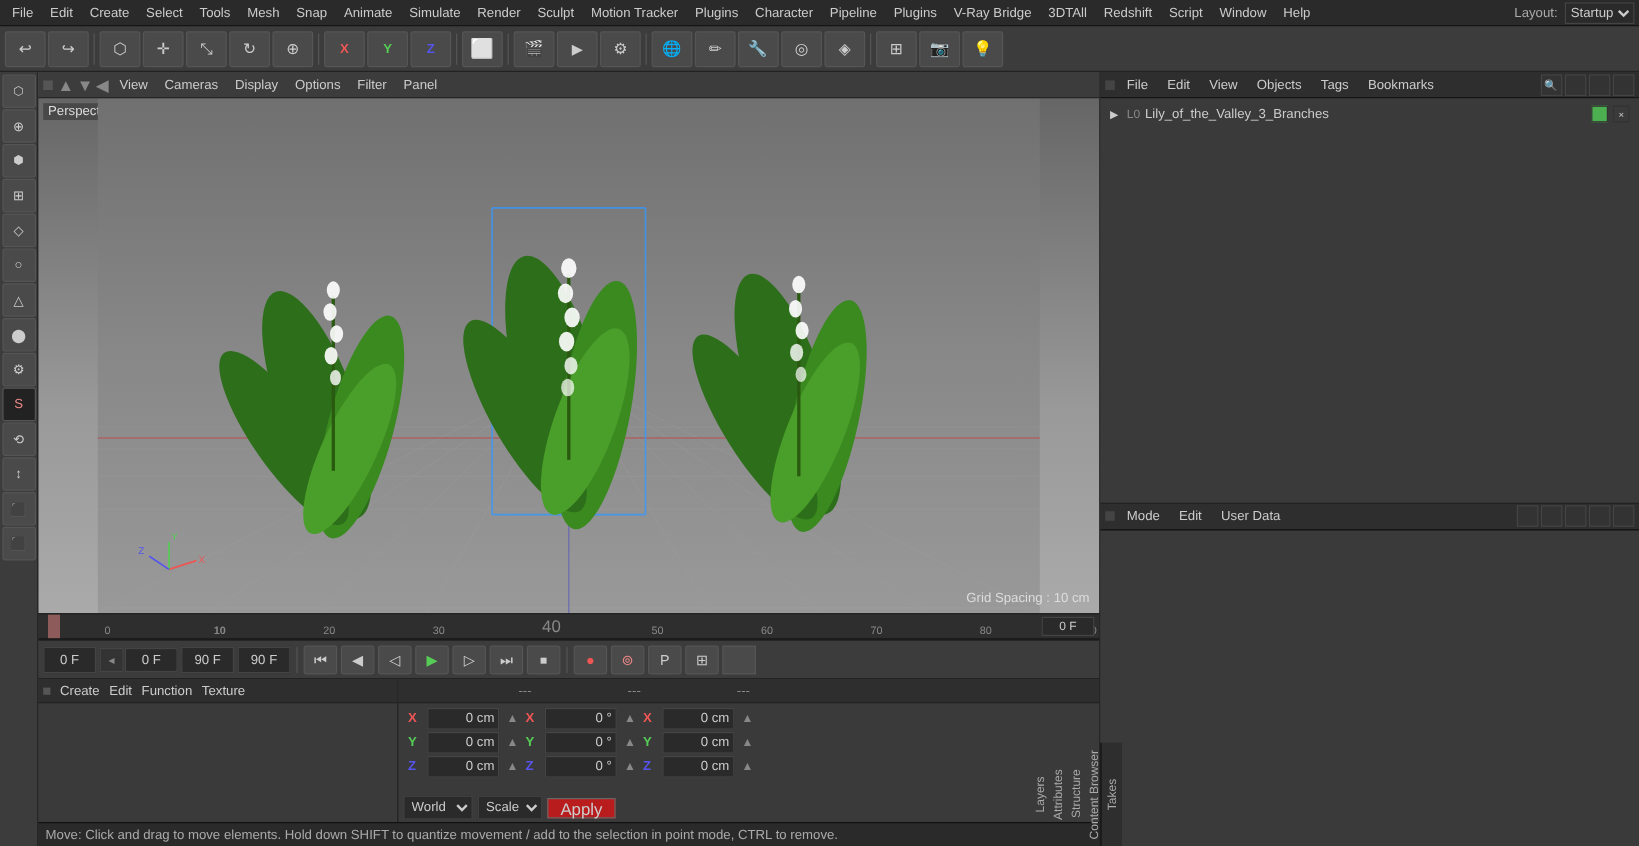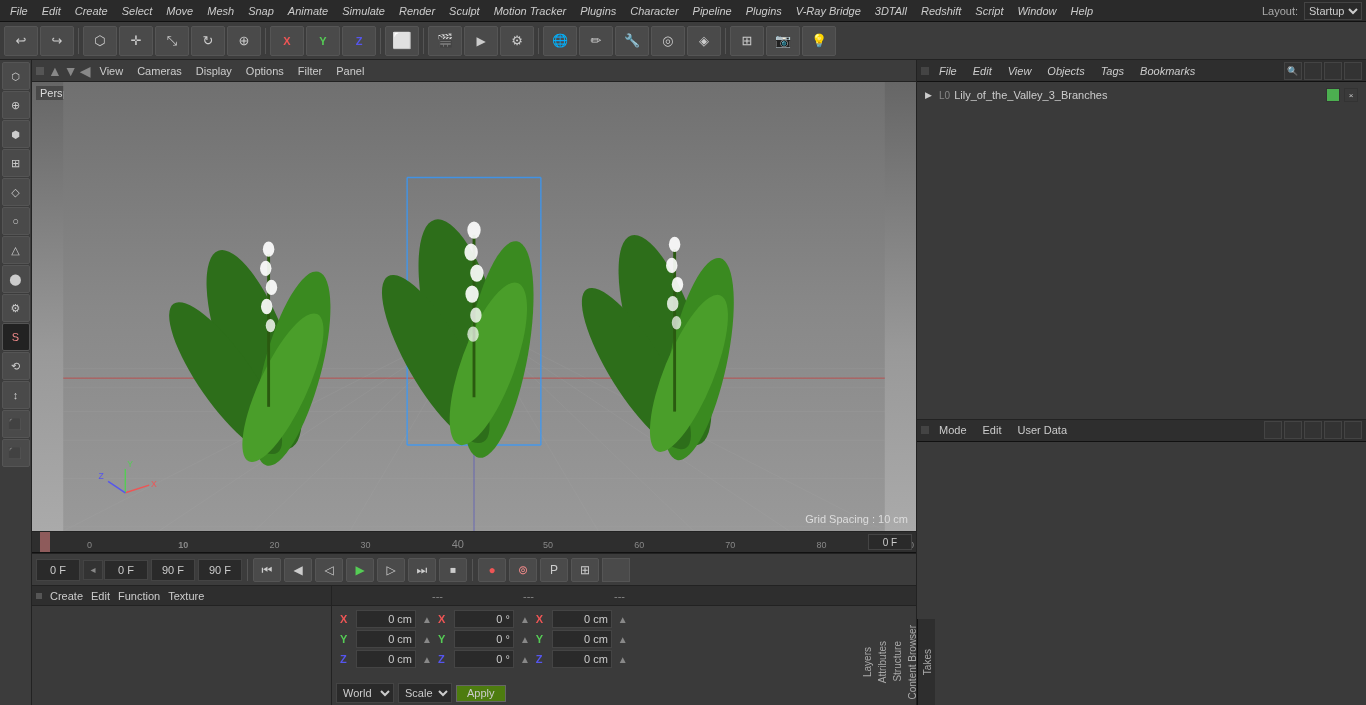--- a/index.html
+++ b/index.html
@@ -1,20 +1,20 @@
 <!DOCTYPE html>
 <html><head>
   <meta charset="utf-8">
   <style>
     * { margin: 0; padding: 0; box-sizing: border-box; }
     body { width: 1366px; height: 705px; overflow: hidden; background: #3a3a3a; font-family: Arial, sans-serif; font-size: 11px; color: #ccc; }
 
     
     #menu-bar { display: flex; align-items: center; height: 22px; background: #2a2a2a; border-bottom: 1px solid #111; padding: 0 4px; gap: 2px; }
-    .menu-item { padding: 2px 6px; color: #ccc; cursor: pointer; font-size: 11px; font-style: italic; }
+    .menu-item { padding: 2px 6px; color: #ccc; cursor: pointer; font-size: 11px; }
 
     
     #toolbar { display: flex; align-items: center; height: 38px; background: #3c3c3c; border-bottom: 1px solid #222; padding: 0 4px; gap: 2px; }
     .toolbar-btn { width: 34px; height: 30px; background: #4a4a4a; border: 1px solid #555; display: flex; align-items: center; justify-content: center; cursor: pointer; color: #ccc; font-size: 13px; border-radius: 2px; }
     .toolbar-separator { width: 1px; height: 26px; background: #555; margin: 0 2px; }
 
     
     #main { display: flex; height: calc(705px - 22px - 38px); }
 
     
@@ -48,21 +48,21 @@
     #coords-panel { flex: 1; display: flex; flex-direction: column; }
     #coords-header { height: 20px; background: #2e2e2e; border-bottom: 1px solid #222; display: flex; align-items: center; padding: 0 4px; gap: 16px; }
     .coord-row { display: flex; align-items: center; gap: 4px; margin-bottom: 2px; }
     .coord-label { width: 12px; font-size: 11px; font-weight: bold; }
     .coord-x .coord-label { color: #e55; }
     .coord-y .coord-label { color: #5c5; }
     .coord-z .coord-label { color: #55e; }
     .coord-input { width: 60px; height: 18px; background: #2a2a2a; border: 1px solid #444; color: #ccc; font-size: 11px; padding: 0 3px; text-align: right; }
     #coord-dropdowns { display: flex; align-items: center; gap: 4px; padding: 2px 4px; }
     .coord-select { height: 20px; background: #2a2a2a; border: 1px solid #444; color: #ccc; font-size: 11px; padding: 0 2px; cursor: pointer; }
-    .apply-btn { height: 17px; padding: 0 10px; background: #4d7c0f; border: 1px solid #666; color: #ccc; font-size: 11px; cursor: pointer; }
+    .apply-btn { height: 17px; padding: 0 10px; background: #b91c1c; border: 1px solid #666; color: #ccc; font-size: 14px; cursor: pointer; }
 
     
     #status-bar { height: 20px; background: #2a2a2a; border-top: 1px solid #111; display: flex; align-items: center; padding: 0 6px; font-size: 11px; color: #aaa; }
 
     
     #right-panel { width: 450px; background: #3a3a3a; border-left: 1px solid #222; display: flex; flex-direction: column; }
     #right-header { height: 22px; background: #2e2e2e; display: flex; align-items: center; padding: 0 4px; gap: 6px; border-bottom: 1px solid #222; }
     #object-tree { padding: 4px; flex: 1; }
     .tree-item { display: flex; align-items: center; gap: 4px; padding: 2px 4px; cursor: pointer; }
     .tree-expand { width: 10px; font-size: 9px; }
@@ -87,21 +87,21 @@
     #plant-area { position: absolute; width: 100%; height: 100%; }
   </style>
 </head>
 <body>
 
 <div id="menu-bar">
   <div class="menu-item">File</div>
   <div class="menu-item">Edit</div>
   <div class="menu-item">Create</div>
   <div class="menu-item">Select</div>
-  <div class="menu-item">Move</div>
+  <div class="menu-item">Tools</div>
   <div class="menu-item">Mesh</div>
   <div class="menu-item">Snap</div>
   <div class="menu-item">Animate</div>
   <div class="menu-item">Simulate</div>
   <div class="menu-item">Render</div>
   <div class="menu-item">Sculpt</div>
   <div class="menu-item">Motion Tracker</div>
   <div class="menu-item">Plugins</div>
   <div class="menu-item">Character</div>
   <div class="menu-item">Pipeline</div>
@@ -295,21 +295,21 @@
           <div style="position:absolute;left:8px;top:0;height:100%;display:flex;align-items:center;">
             <div style="width:10px;height:100%;background:#e88;opacity:0.5;"></div>
           </div>
 
           <div style="position:absolute;left:55px;right:0;top:0;height:100%;display:flex;align-items:flex-end;">
             <div style="display:flex;width:100%;height:100%;position:relative;">
               <span style="position:absolute;left:0%;bottom:2px;font-size:9px;color:#888;">0</span>
               <span style="position:absolute;left:11%;bottom:2px;font-size:9px;color:#888;font-weight:bold;">10</span>
               <span style="position:absolute;left:22%;bottom:2px;font-size:9px;color:#888;">20</span>
               <span style="position:absolute;left:33%;bottom:2px;font-size:9px;color:#888;">30</span>
-              <span style="position:absolute;left:44%;bottom:2px;font-size:11px;color:#888;">40</span>
+              <span style="position:absolute;left:44%;bottom:2px;font-size:14px;color:#888;">40</span>
               <span style="position:absolute;left:55%;bottom:2px;font-size:9px;color:#888;">50</span>
               <span style="position:absolute;left:66%;bottom:2px;font-size:9px;color:#888;">60</span>
               <span style="position:absolute;left:77%;bottom:2px;font-size:9px;color:#888;margin-top:36px;">70</span>
               <span style="position:absolute;left:88%;bottom:2px;font-size:9px;color:#888;">80</span>
               <span style="position:absolute;right:2px;bottom:2px;font-size:9px;color:#888;">90</span>
             </div>
           </div>
           <div style="position:absolute;right:4px;top:2px;display:flex;align-items:center;gap:2px;">
             <input type="text" value="0 F" style="width: 44px; height: 16px; background: rgb(42, 42, 42); border: 1px solid rgb(68, 68, 68); color: rgb(204, 204, 204); font-size: 10px; text-align: center;">
           </div>
@@ -403,20 +403,23 @@
               </select>
               <select class="coord-select">
                 <option>Scale</option>
                 <option>Size</option>
               </select>
               <button class="apply-btn">Apply</button>
             </div>
           </div>
         </div>
 
+        <div id="status-bar">
+          <span>Move: Click and drag to move elements. Hold down SHIFT to quantize movement / add to the selection in point mode, CTRL to remove.</span>
+        </div>
       </div>
 
       <div id="right-panel" style="width:450px;display:flex;">
         <div id="right-content" style="flex:1;display:flex;flex-direction:column;">
 
           <div id="right-header" style="height:22px;background:#2e2e2e;display:flex;align-items:center;padding:0 4px;gap:4px;border-bottom:1px solid #111;">
             <div style="width:8px;height:8px;background:#444;"></div>
             <span class="menu-item">File</span>
             <span class="menu-item">Edit</span>
             <span class="menu-item">View</span>

